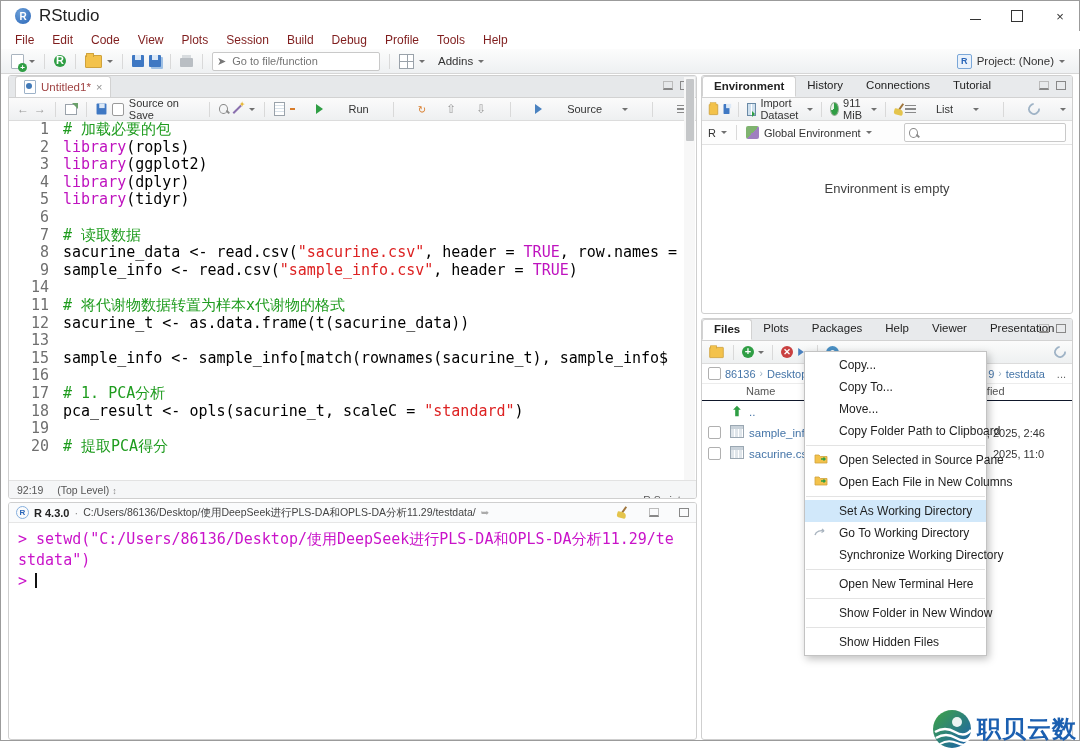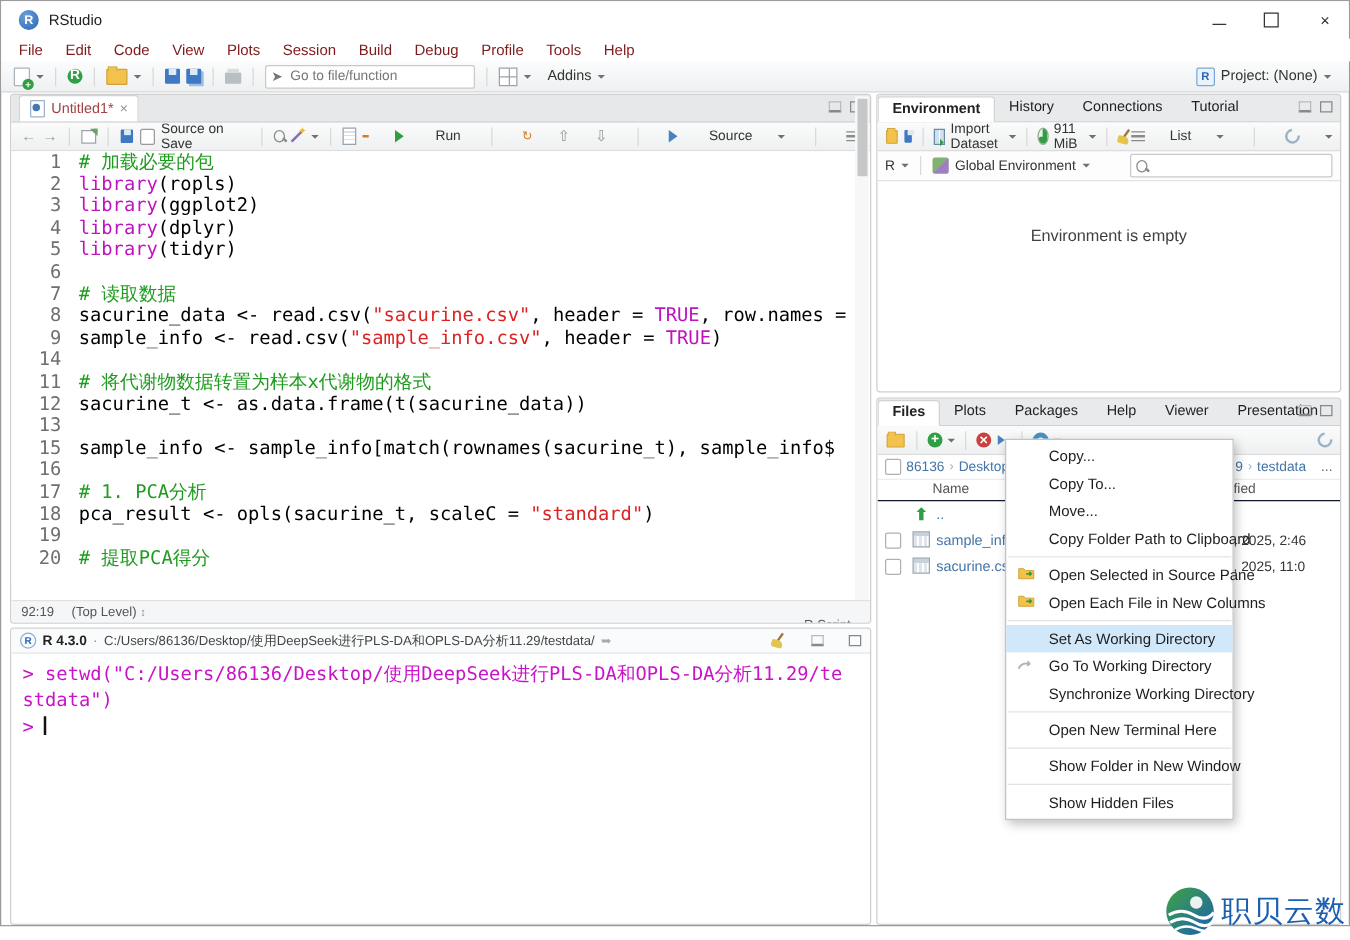--- a/index.html
+++ b/index.html
@@ -4,41 +4,41 @@
 <style>
   html,body{margin:0;padding:0;background:#ffffff;}
   body{width:1080px;height:752px;position:relative;overflow:hidden;
        font-family:"Liberation Sans",sans-serif;-webkit-font-smoothing:antialiased;}
   .window{position:absolute;left:0;top:0;width:1078px;height:739px;border:1px solid #9b9b9b;
           background:#ffffff;}
   
   .titlebar{position:absolute;left:0;top:0;width:100%;height:30px;background:#fff;display:flex;align-items:center;}
   .app-icon{width:16px;height:16px;border-radius:50%;background:radial-gradient(circle at 35% 30%,#6b9fd8,#2a66b8);
             color:#fff;font-size:10px;font-weight:bold;display:flex;align-items:center;justify-content:center;margin:0 8px 0 14px;}
-  .title{font-size:12px;color:#222;}
+  .title{font-size:17px;color:#222;}
   .win-controls{position:absolute;right:12px;top:0;height:30px;display:flex;align-items:center;gap:30px;}
   .wc{width:14px;height:14px;display:flex;align-items:center;justify-content:center;color:#333;font-size:13px;}
   .wc-min{border-bottom:1.5px solid #333;width:11px;height:7px;}
   .wc-max{border:1.3px solid #333;width:10px;height:10px;}
   .menubar{position:absolute;left:0;top:30px;width:100%;height:18px;background:#fff;display:flex;align-items:center;padding-left:14px;gap:18px;}
   .menu-item{font-size:12px;color:#7f1d1d;}
   .toolbar{position:absolute;left:0;top:48px;width:100%;height:25px;background:linear-gradient(#fcfcfc,#eef0f2);
            border-bottom:1px solid #d6d6d6;display:flex;align-items:center;padding-left:10px;gap:5px;box-sizing:border-box;}
   .tsep{width:1px;height:15px;background:#d9d9d9;margin:0 4px;}
   .caret{width:0;height:0;border:3px solid transparent;border-top-color:#707070;margin-top:3px;display:inline-block;}
   .ticon{display:flex;align-items:center;justify-content:center;height:18px;}
   .goto-box{display:flex;align-items:center;background:#fff;border:1px solid #c9c9c9;border-radius:2px;height:17px;width:158px;padding:0 4px;gap:4px;}
   .goto-box input{border:none;outline:none;font-size:11px;width:100%;color:#444;font-family:"Liberation Sans",sans-serif;background:transparent;}
   .tlabel{font-size:11.5px;color:#333;}
   .project-btn{position:absolute;right:14px;display:flex;align-items:center;gap:5px;}
   .proj-icon{width:13px;height:13px;border:1px solid #7aa7d8;border-radius:2px;color:#2a66b8;font-size:9px;font-weight:bold;
              display:flex;align-items:center;justify-content:center;background:#eaf2fb;}
   
   .pane{position:absolute;background:#fff;border:1px solid #cfcfcf;border-radius:3px;box-sizing:border-box;overflow:hidden;}
-  .ptabs{height:21px;background:#e8eaec;border-bottom:1px solid #d2d2d2;display:flex;align-items:center;position:relative;}
+  .ptabs{height:21px;background:#e8eaec;border-bottom:1px solid #d2d2d2;display:flex;align-items:flex-start;position:relative;}
   .ptab{font-size:11.5px;color:#222;padding:3px 11px 4px;border-right:1px solid transparent;}
   .ptab.active{background:#fff;font-weight:bold;border:1px solid #d2d2d2;border-bottom:1px solid #fff;border-radius:3px 3px 0 0;margin-bottom:-1px;}
   .pane-btns{position:absolute;right:6px;top:5px;display:flex;gap:7px;}
   .pb{width:10px;height:9px;box-sizing:border-box;}
   .pb-min{border-bottom:2px solid #888;border-left:1px solid #bbb;border-right:1px solid #bbb;border-top:1px solid #bbb;}
   .pb-max{border:1.4px solid #888;}
   .ptoolbar{height:23px;background:linear-gradient(#fbfbfb,#eef0f1);border-bottom:1px solid #dcdcdc;
             display:flex;align-items:center;padding:0 6px;gap:4px;box-sizing:border-box;position:relative;}
   
   #source-pane{left:7px;top:74px;width:689px;height:424px;}
@@ -148,21 +148,21 @@
   .wand::after{content:"✦";position:absolute;right:-1px;top:-3px;color:#e8b93c;font-size:8px;}
   .run-arrow{width:0;height:0;border:5px solid transparent;border-left:7px solid #2f9e44;margin-left:3px;}
   .run-dash{width:5px;height:2px;background:#d87c2a;margin-right:-2px;}
   .blue-arrow{width:0;height:0;border:5px solid transparent;border-left:7px solid #4a82c0;}
   .popout{width:11px;height:9px;border:1px solid #9aa2aa;position:relative;background:#fff;}
   .popout::after{content:"";position:absolute;right:-2px;top:-2px;border:3px solid transparent;border-top-color:#6aa06a;border-right-color:#6aa06a;}
   .notebook{width:10px;height:12px;border:1px solid #9aa2aa;background:linear-gradient(#fff 2px,#d9e2ea 2px 3px,#fff 3px 5px,#d9e2ea 5px 6px,#fff 6px 8px,#d9e2ea 8px 9px,#fff 9px);}
   .cbx{width:11px;height:11px;border:1px solid #b0b0b0;background:#fff;border-radius:2px;display:inline-block;}
   
   .watermark{position:absolute;right:3px;bottom:2px;display:flex;align-items:center;gap:4px;background:transparent;z-index:99;}
-  .wm-text{font-size:24px;font-weight:normal;color:#1b5fb0;letter-spacing:1px;}
+  .wm-text{font-size:24px;font-weight:bold;color:#1b5fb0;letter-spacing:1px;}
 </style>
 </head>
 <body>
 
 <div class="window">
 
   <div class="titlebar">
     <span class="app-icon">R</span>
     <span class="title">RStudio</span>
     <div class="win-controls">

